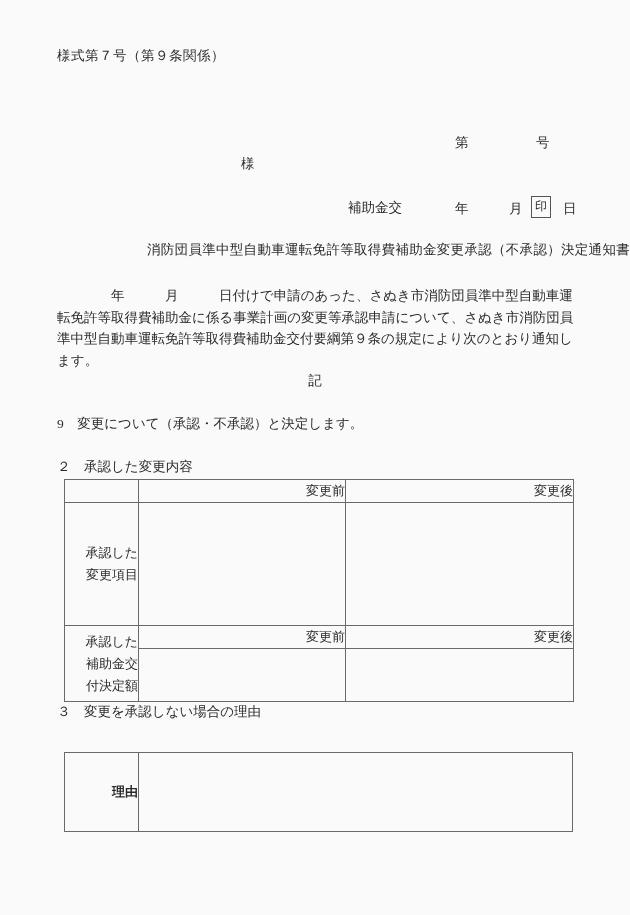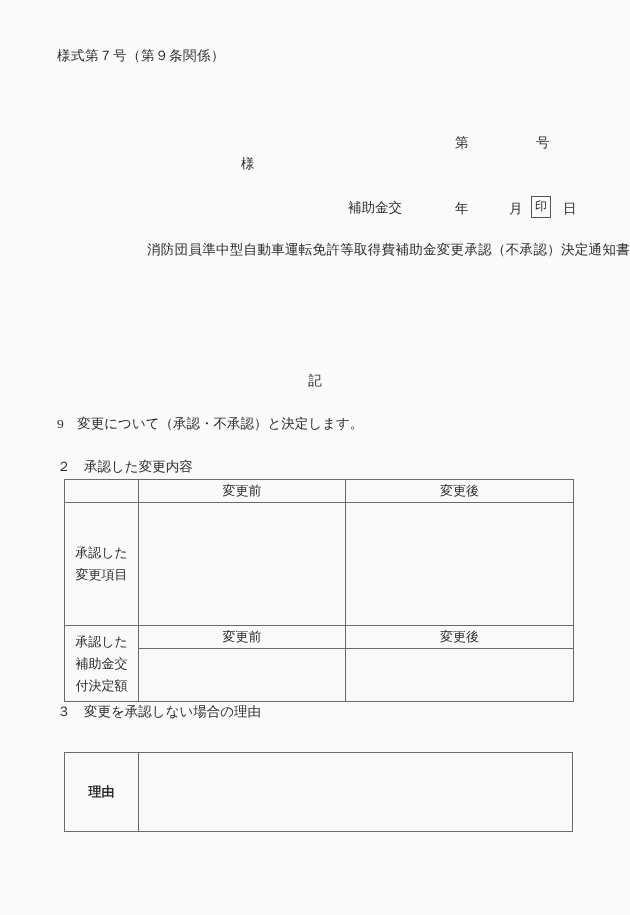--- a/index.html
+++ b/index.html
@@ -133,21 +133,21 @@
   table.form-table {
     position: absolute;
     border-collapse: collapse;
     table-layout: fixed;
     font-size: 13px;
   }
   table.form-table td {
     border: 1px solid #6a6a6a;
     padding: 0;
     vertical-align: middle;
-    text-align: center;
+    text-align: right;
     background: #fafafa;
   }
 
   
   #table-change {
     left: 64px;
     top: 479px;
     width: 509px;
   }
   .col-label   { width: 74px; }
@@ -190,20 +190,23 @@
 
   <div class="addressee">様</div>
 
   <div class="issuer-row">
     <span class="issuer-name">補助金交</span>
     <span class="seal-box">印</span>
   </div>
 
   <div class="doc-title">消防団員準中型自動車運転免許等取得費補助金変更承認（不承認）決定通知書</div>
 
+  <div class="body-text">
+    <p>　　　　年　　　月　　　日付けで申請のあった、さぬき市消防団員準中型自動車運転免許等取得費補助金に係る事業計画の変更等承認申請について、さぬき市消防団員準中型自動車運転免許等取得費補助金交付要綱第９条の規定により次のとおり通知します。</p>
+  </div>
 
   <div class="ki-mark">記</div>
 
   <div class="clause clause-1">9　変更について（承認・不承認）と決定します。</div>
 
   <div class="clause clause-2">２　承認した変更内容</div>
 
   <table class="form-table" id="table-change">
     <colgroup>
       <col class="col-label">

